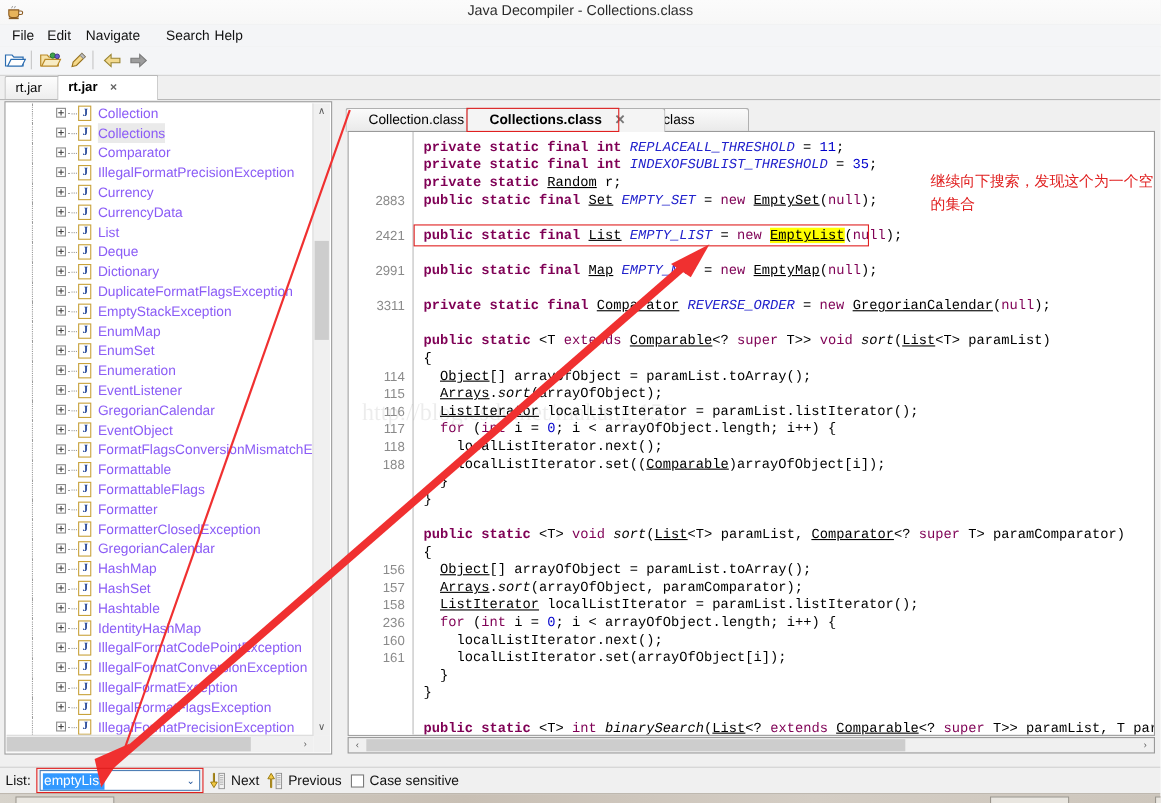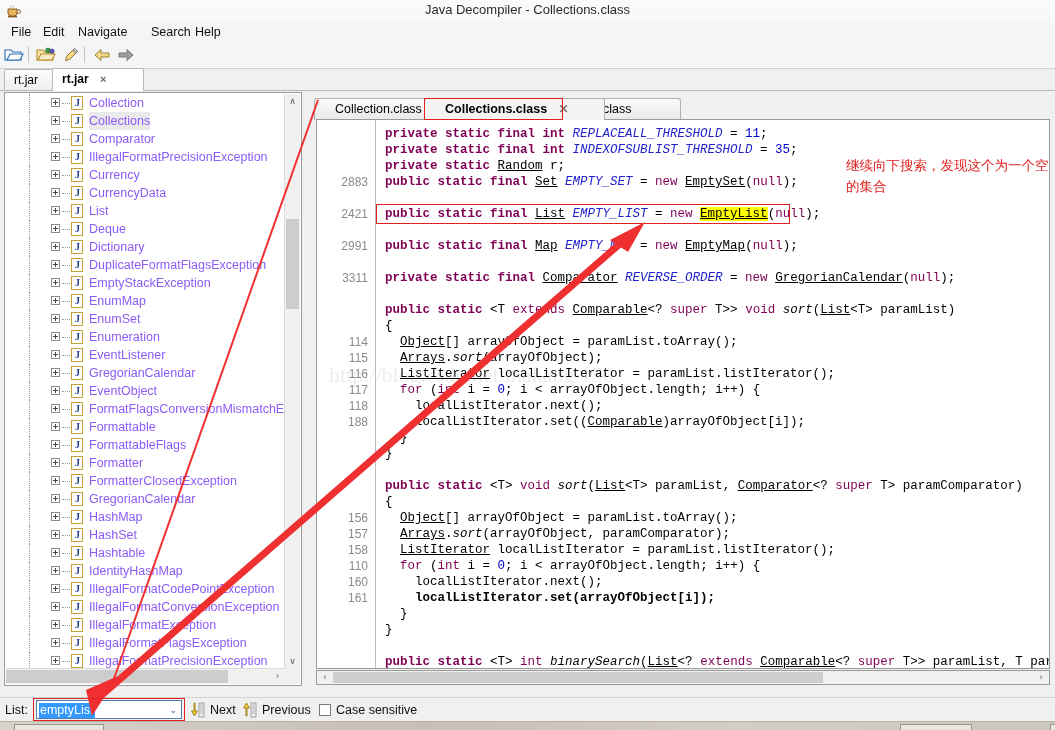--- a/index.html
+++ b/index.html
@@ -657,21 +657,21 @@
           <div class="ln" style="top: 150px;">3311</div>
           <div class="ln" style="top: 214px;">114</div>
           <div class="ln" style="top: 230px;">115</div>
           <div class="ln" style="top: 246px;">116</div>
           <div class="ln" style="top: 262px;">117</div>
           <div class="ln" style="top: 278px;">118</div>
           <div class="ln" style="top: 294px;">188</div>
           <div class="ln" style="top: 390px;">156</div>
           <div class="ln" style="top: 406px;">157</div>
           <div class="ln" style="top: 422px;">158</div>
-          <div class="ln" style="top: 438px;">110</div>
+          <div class="ln" style="top: 438px;">236</div>
           <div class="ln" style="top: 454px;">160</div>
           <div class="ln" style="top: 470px;">161</div>
         </div>
       <div class="codearea" id="codearea">
           <div class="cl" style="top: 6px;"><span class="kw">private static final </span><span class="kw">int </span><span class="cst">REPLACEALL_THRESHOLD</span><span class="plain"> = </span><span class="num">11</span><span class="plain">;</span></div>
           <div class="cl" style="top: 22px;"><span class="kw">private static final </span><span class="kw">int </span><span class="cst">INDEXOFSUBLIST_THRESHOLD</span><span class="plain"> = </span><span class="num">35</span><span class="plain">;</span></div>
           <div class="cl" style="top: 38px;"><span class="kw">private static </span><span class="ty">Random</span><span class="plain"> r;</span></div>
           <div class="cl" style="top: 86px;"><span class="kw">public static final </span><span class="ty">List</span><span class="plain"> </span><span class="cst">EMPTY_LIST</span><span class="plain"> = </span><span class="kw2">new </span><span class="hl">EmptyList</span><span class="plain">(</span><span class="kw2">null</span><span class="plain">);</span></div>
           <div class="cl" style="top: 54px;"><span class="kw">public static final </span><span class="ty">Set</span><span class="plain"> </span><span class="cst">EMPTY_SET</span><span class="plain"> = </span><span class="kw2">new </span><span class="ty">EmptySet</span><span class="plain">(</span><span class="kw2">null</span><span class="plain">);</span></div>
           <div class="cl" style="top: 118px;"><span class="kw">public static final </span><span class="ty">Map</span><span class="plain"> </span><span class="cst">EMPTY_MAP</span><span class="plain"> = </span><span class="kw2">new </span><span class="ty">EmptyMap</span><span class="plain">(</span><span class="kw2">null</span><span class="plain">);</span></div>
@@ -686,21 +686,21 @@
           <div class="cl" style="top: 294px;"><span class="plain">    localListIterator.set((</span><span class="ty">Comparable</span><span class="plain">)arrayOfObject[i]);</span></div>
           <div class="cl" style="top: 310px;"><span class="plain">  }</span></div>
           <div class="cl" style="top: 326px;"><span class="plain">}</span></div>
           <div class="cl" style="top: 358px;"><span class="kw">public static </span><span class="plain">&lt;T&gt; </span><span class="kw2">void </span><span class="mth">sort</span><span class="plain">(</span><span class="ty">List</span><span class="plain">&lt;T&gt; paramList, </span><span class="ty">Comparator</span><span class="plain">&lt;? </span><span class="kw2">super </span><span class="plain">T&gt; paramComparator)</span></div>
           <div class="cl" style="top: 374px;"><span class="plain">{</span></div>
           <div class="cl" style="top: 390px;"><span class="plain">  </span><span class="ty">Object</span><span class="plain">[] arrayOfObject = paramList.toArray();</span></div>
           <div class="cl" style="top: 406px;"><span class="plain">  </span><span class="ty">Arrays</span><span class="plain">.</span><span class="mth">sort</span><span class="plain">(arrayOfObject, paramComparator);</span></div>
           <div class="cl" style="top: 422px;"><span class="plain">  </span><span class="ty">ListIterator</span><span class="plain"> localListIterator = paramList.listIterator();</span></div>
           <div class="cl" style="top: 438px;"><span class="plain">  </span><span class="kw2">for </span><span class="plain">(</span><span class="kw2">int </span><span class="plain">i = </span><span class="num">0</span><span class="plain">; i &lt; arrayOfObject.length; i++) {</span></div>
           <div class="cl" style="top: 454px;"><span class="plain">    localListIterator.next();</span></div>
-          <div class="cl" style="top: 470px; font-weight: bold;"><span class="plain">    localListIterator.set(arrayOfObject[i]);</span></div>
+          <div class="cl" style="top: 470px;"><span class="plain">    localListIterator.set(arrayOfObject[i]);</span></div>
           <div class="cl" style="top: 486px;"><span class="plain">  }</span></div>
           <div class="cl" style="top: 502px;"><span class="plain">}</span></div>
           <div class="cl" style="top: 534px;"><span class="kw">public static </span><span class="plain">&lt;T&gt; </span><span class="kw2">int </span><span class="mth">binarySearch</span><span class="plain">(</span><span class="ty">List</span><span class="plain">&lt;? </span><span class="kw2">extends </span><span class="ty">Comparable</span><span class="plain">&lt;? </span><span class="kw2">super </span><span class="plain">T&gt;&gt; paramList, T paramT)</span></div>
         </div>
       <div class="watermark" style="left:12px;top:242px">http://blog.csdn.net/makang 156</div>
       <div class="code-hl-box" style="left:59px;top:84px;width:414px;height:20px"></div>
     </div>
 
     <div class="editor-hsb">
       <div class="a1">‹</div>

